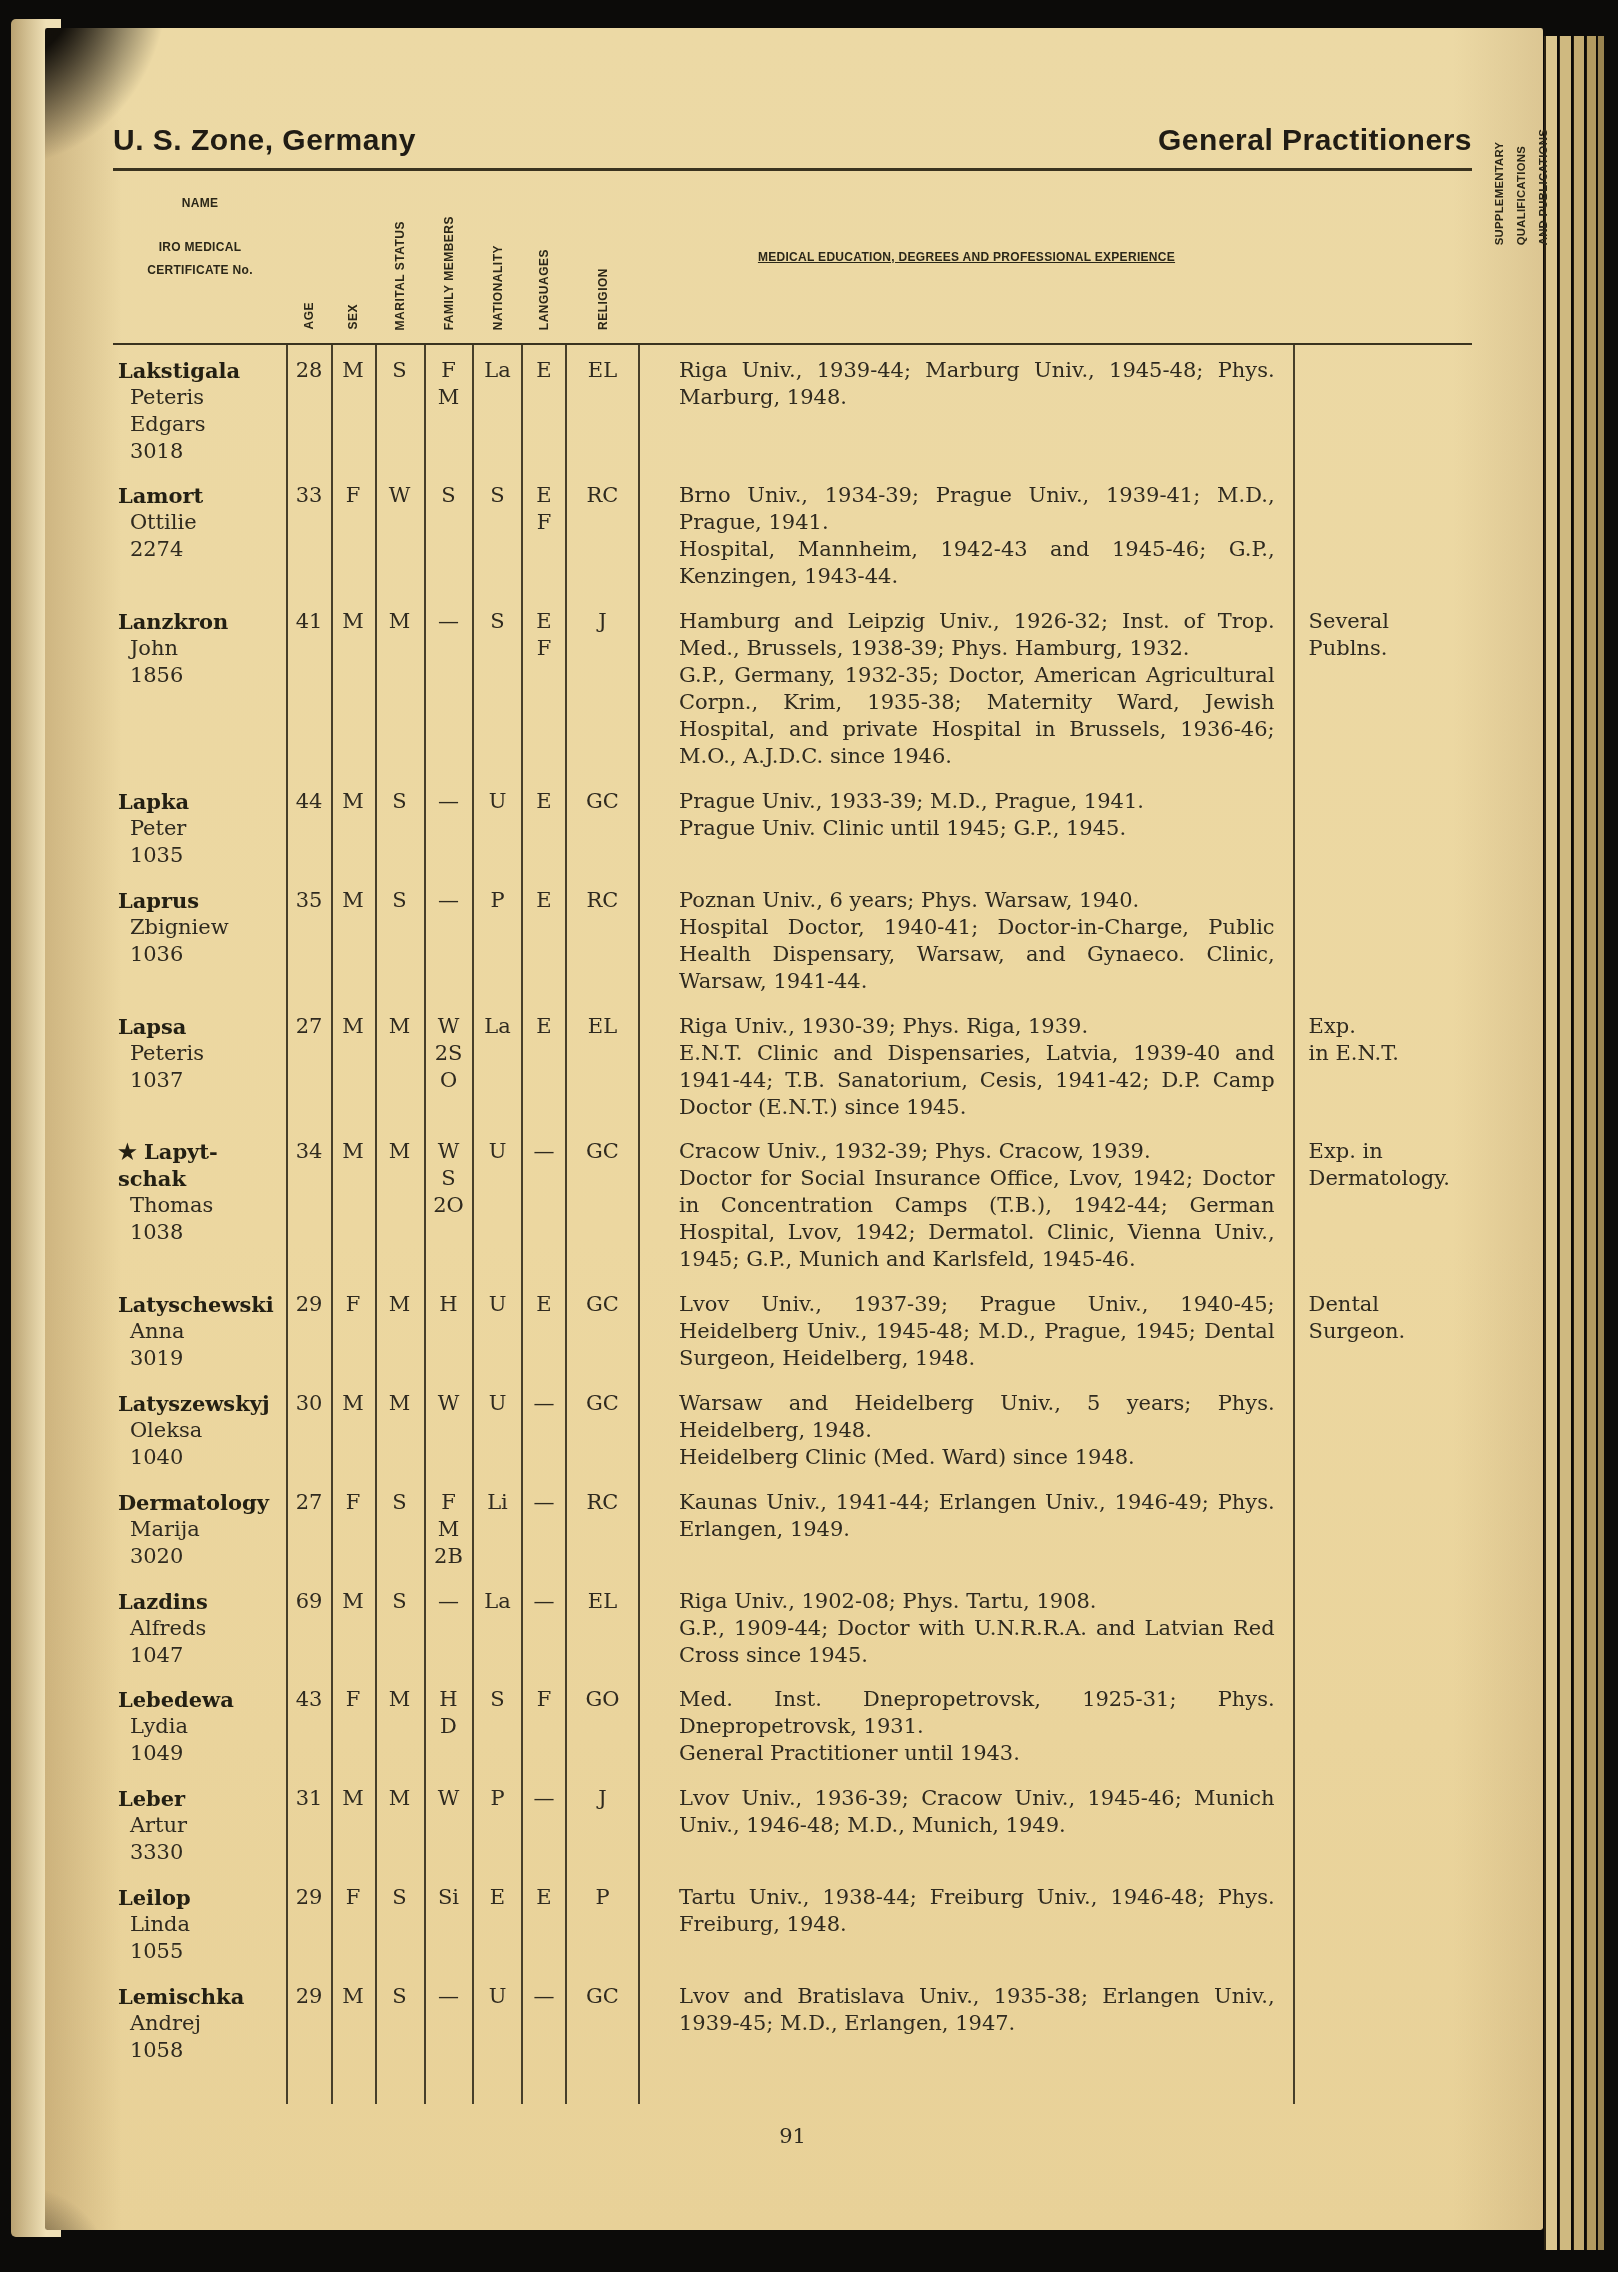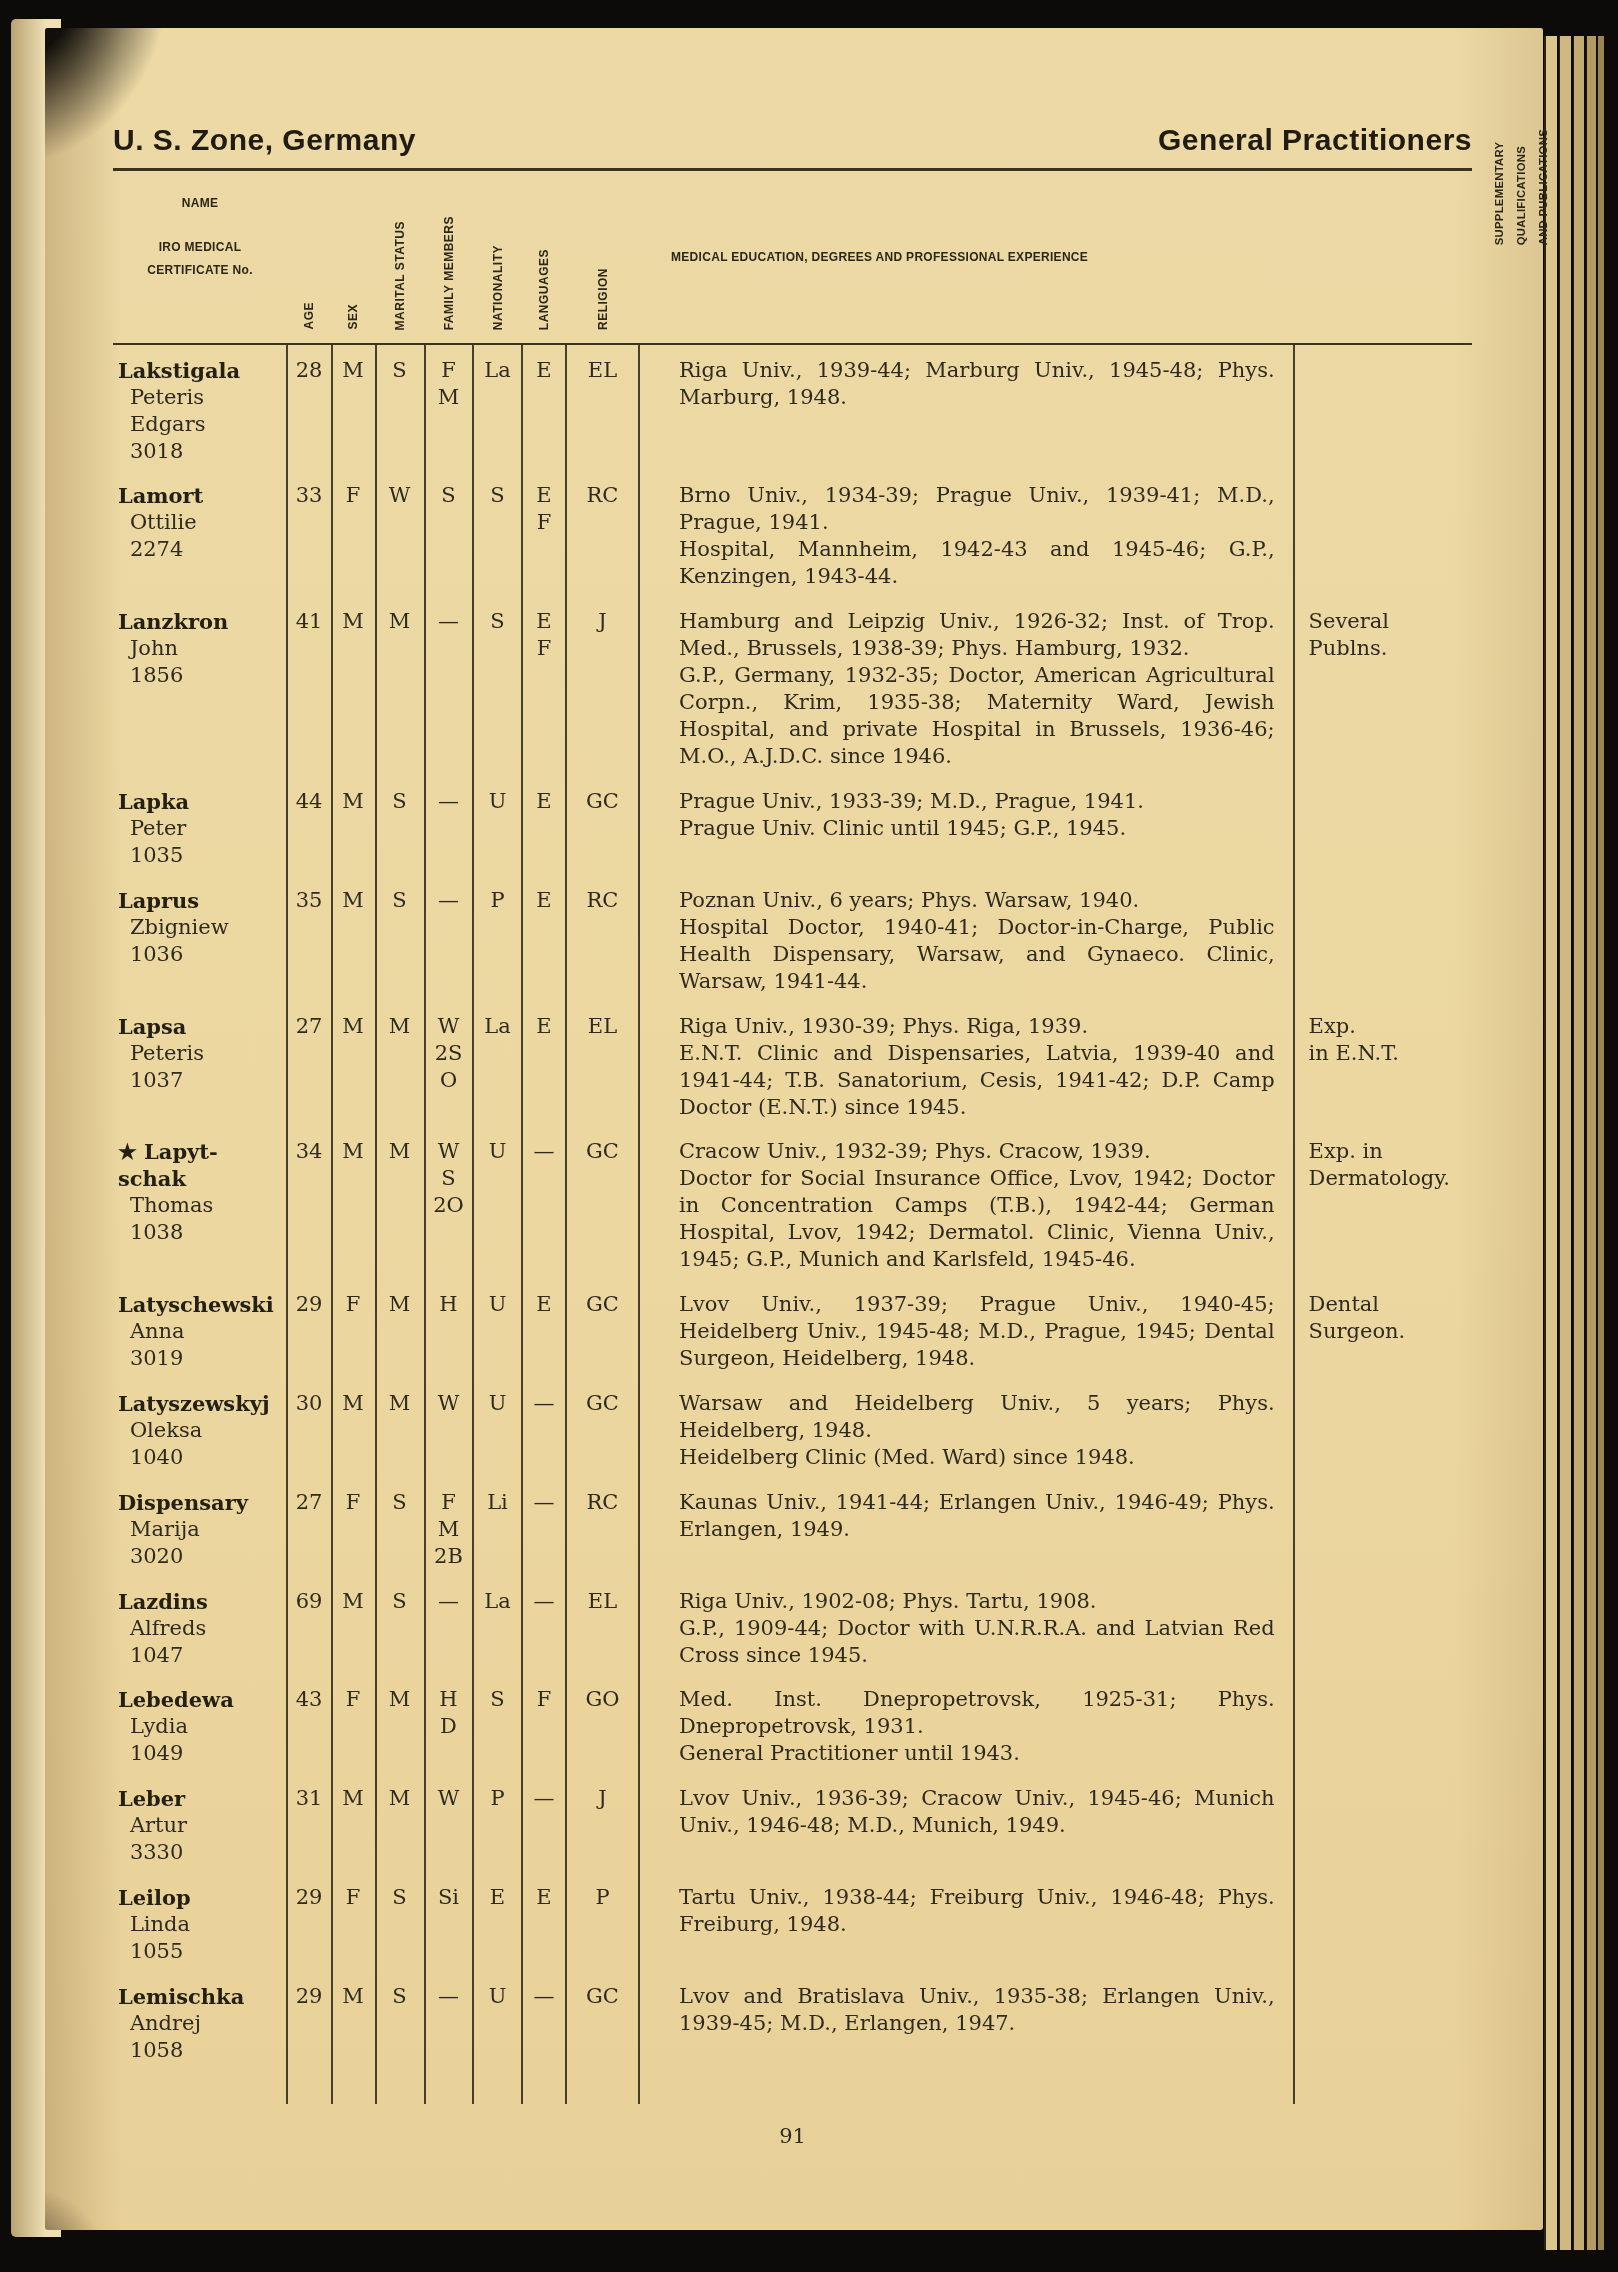--- a/index.html
+++ b/index.html
@@ -53,21 +53,21 @@
     height: 172px;
     font-family: "Liberation Sans", sans-serif; font-weight: bold;
     font-size: 12px; color: #2b2718;
   }
   .namehead { text-align: center; padding-top: 21px; white-space: pre-line; line-height: 1.85; letter-spacing: 0.3px; }
   .vert {
     writing-mode: vertical-rl; transform: rotate(180deg);
     justify-self: center; align-self: end; margin-bottom: 13px;
     letter-spacing: 0.5px; white-space: pre;
   }
-  .eduhead { align-self: center; padding: 0 32px; letter-spacing: 0.3px; }
+  .eduhead { align-self: center; text-align: center; padding: 0 32px; letter-spacing: 0.3px; text-decoration: underline; }
 
   .supp-head {
     position: absolute; left: 1375px; top: 6.5px;
     writing-mode: vertical-rl; transform: rotate(180deg);
     font-family: "Liberation Sans", sans-serif; font-weight: bold;
     font-size: 11.3px; line-height: 22px; letter-spacing: 0.3px;
     color: #2b2718; white-space: pre;
   }
 
   .tbody { position: relative; height: 1759px; overflow: hidden; }
@@ -297,21 +297,21 @@
     <div class="cell c">W</div>
     <div class="cell c">U</div>
     <div class="cell c">—</div>
     <div class="cell c">GC</div>
     <div class="cell edu">Warsaw and Heidelberg Univ., 5 years; Phys. Heidelberg, 1948.
 Heidelberg Clinic (Med. Ward) since 1948.</div>
     <div class="cell supp"></div>
   </div>
         <div class="row">
     <div class="cell name-cell">
-      <div class="surname">Dispensary</div>
+      <div class="surname">Dermatology</div>
       <div class="given">Marija</div>
       <div class="cert">3020</div>
     </div>
     <div class="cell c">27</div>
     <div class="cell c">F</div>
     <div class="cell c">S</div>
     <div class="cell c">F
 M
 2B</div>
     <div class="cell c">Li</div>

